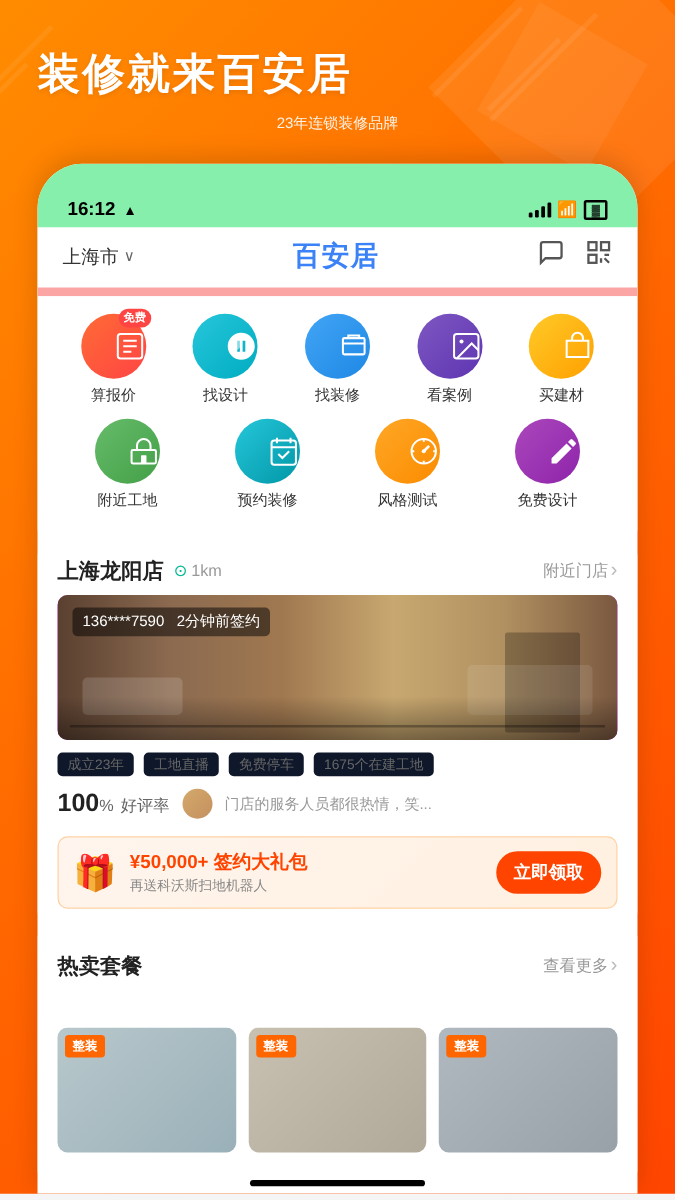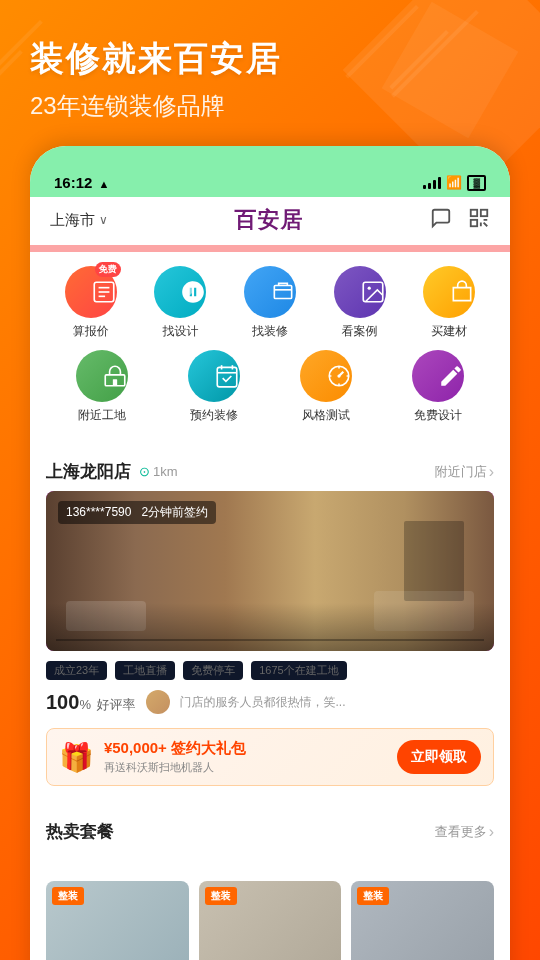--- a/index.html
+++ b/index.html
@@ -42,22 +42,22 @@
       font-size: 34px;
       font-weight: 800;
       text-align: left;
       letter-spacing: 2px;
       position: relative;
       z-index: 1;
       text-shadow: 0 2px 4px rgba(0,0,0,0.1);
     }
     .hero-subtitle {
       color: rgba(255,255,255,0.9);
-      font-size: 24px;
-      text-align: left;
+      font-size: 12px;
+      text-align: center;
       margin-top: 8px;
       font-weight: 400;
       position: relative;
       z-index: 1;
     }
 
     
     .phone-mockup {
       background: #fff;
       border-radius: 36px 36px 0 0;
@@ -103,21 +103,21 @@
     .nav-location {
       display: flex;
       align-items: center;
       gap: 4px;
       font-size: 15px;
       color: #333;
     }
     .nav-logo {
       font-size: 22px;
       font-weight: 800;
-      color: #701a75;
+      color: #3b82f6;
       letter-spacing: 1px;
     }
     .nav-actions {
       display: flex;
       gap: 16px;
     }
 
     
     .grid-section {
       background: #fff;
@@ -198,21 +198,21 @@
       align-items: center;
       gap: 2px;
     }
 
     
     .store-image-wrap {
       position: relative;
       margin: 0 16px;
       border-radius: 8px;
       overflow: hidden;
-      height: 160px;
+      height: 116px;
       background: #d946ef;
     }
     .store-overlay-text {
       position: absolute;
       top: 10px; left: 12px;
       background: rgba(0,0,0,0.5);
       color: white;
       font-size: 12px;
       padding: 3px 8px;
       border-radius: 4px;

